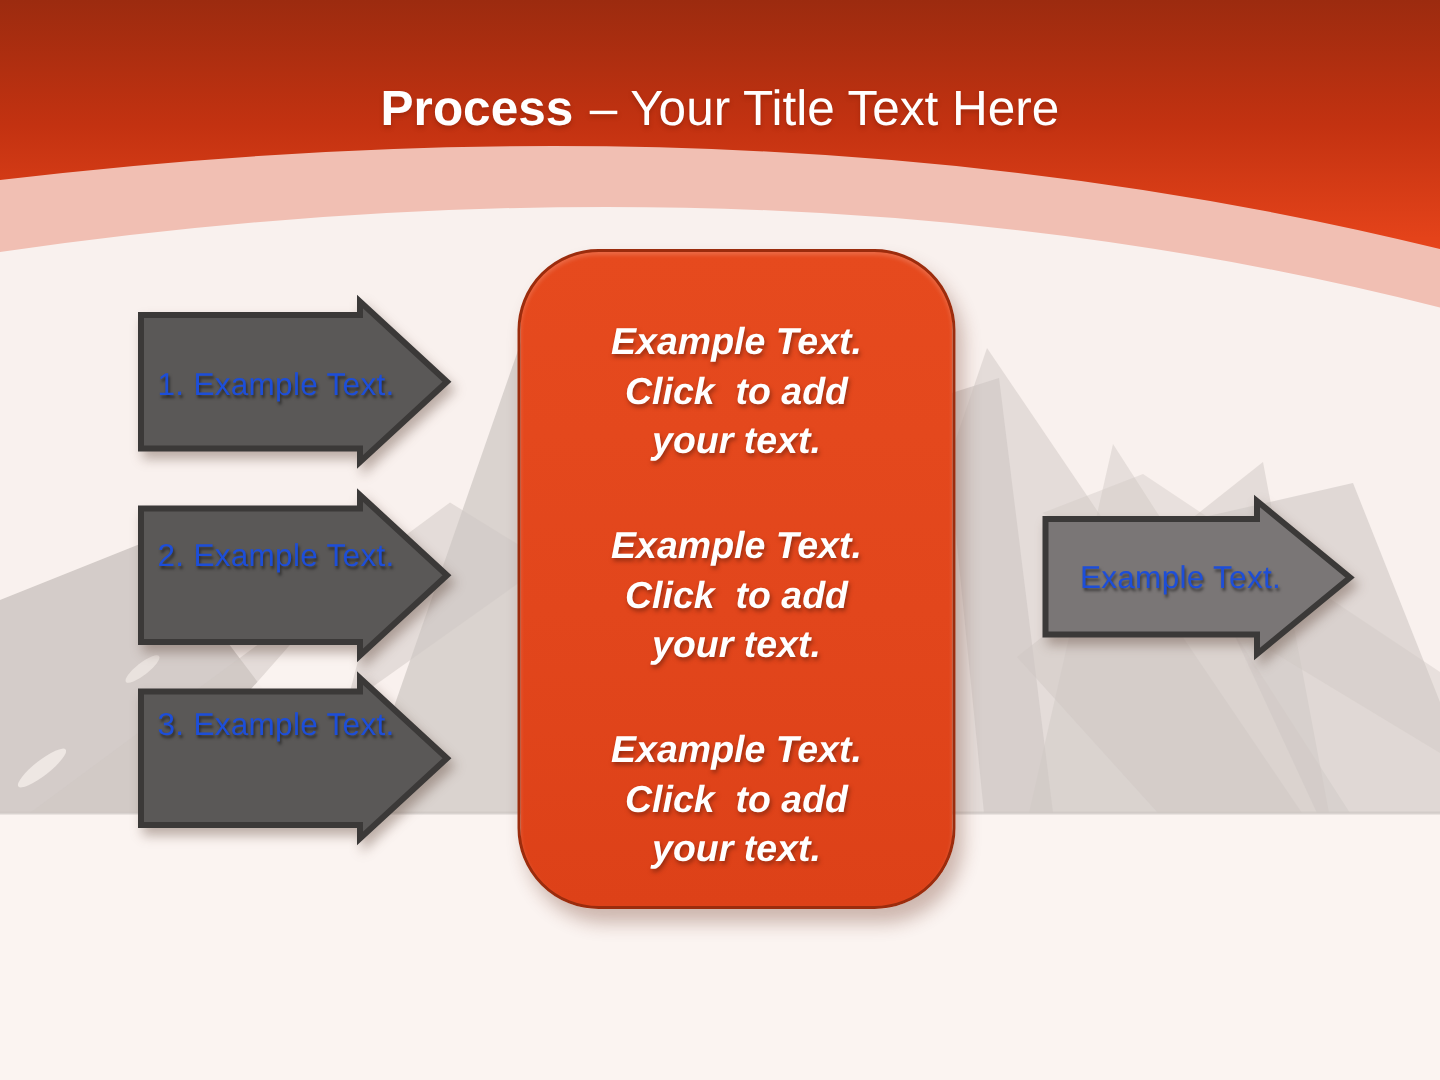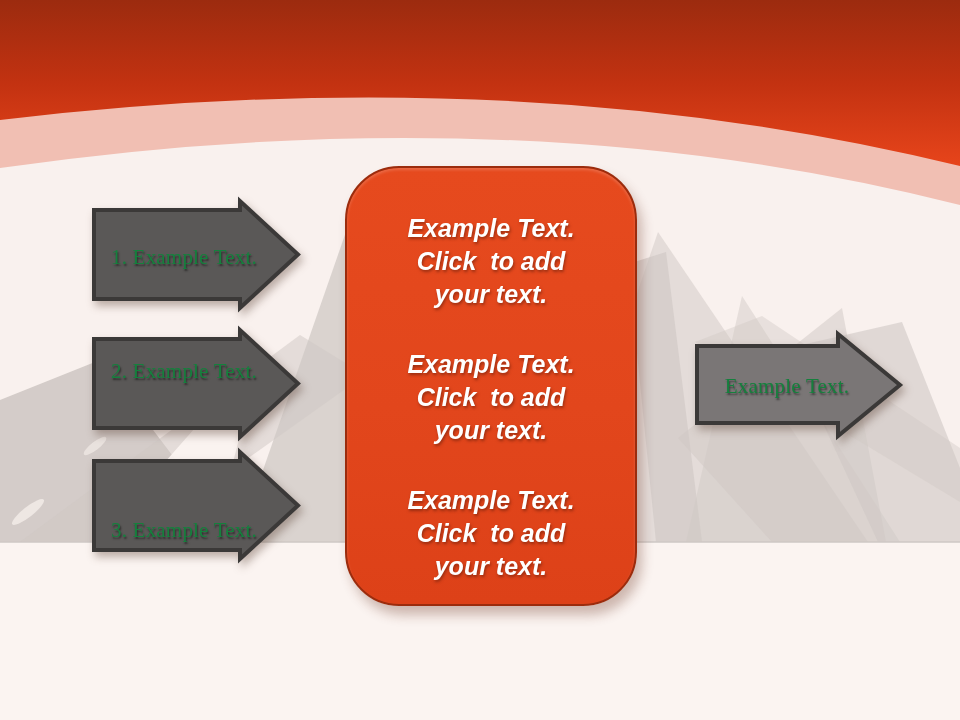--- a/index.html
+++ b/index.html
@@ -14,23 +14,22 @@
   .slide-title{
     position:absolute;left:0;top:52px;width:960px;z-index:3;
     text-align:center;color:#ffffff;font-size:33px;line-height:40px;
     text-shadow:0 2px 3px rgba(110,25,0,.35);
   }
   .slide-title .t-bold{font-weight:700;}
   .slide-title .t-rest{font-weight:400;margin-left:11px;}
   .arrow{position:absolute;z-index:4;filter:drop-shadow(3px 5px 4px rgba(70,40,25,.35));}
   .arrow-label{
     position:absolute;z-index:5;display:flex;align-items:center;justify-content:center;
-    color:#15803d;font-size:21px;letter-spacing:.2px;
+    color:#1d4ed8;font-size:21px;letter-spacing:.2px;
     text-shadow:1px 2px 2px rgba(0,0,0,.5);
-    font-family:Liberation Serif, serif;
   }
   .center-box{
     position:absolute;left:345px;top:166px;width:292px;height:440px;z-index:6;
     background:linear-gradient(180deg,#e64a1e 0%,#e2461c 55%,#dd4118 100%);
     border:2px solid #9b2c0d;border-radius:54px;box-sizing:border-box;
     box-shadow:5px 9px 12px rgba(100,40,20,.30), inset 0 2px 3px rgba(255,255,255,.18);
   }
   .box-content{
     position:absolute;left:0;top:0;width:100%;height:100%;
     display:flex;flex-direction:column;align-items:center;
@@ -75,35 +74,38 @@
       <linearGradient id="redGrad" gradientUnits="userSpaceOnUse" x1="0" y1="0" x2="0" y2="168">
         <stop offset="0" stop-color="#9c2b0f"></stop>
         <stop offset="0.5" stop-color="#c33211"></stop>
         <stop offset="1" stop-color="#e8451b"></stop>
       </linearGradient>
     </defs>
     <path d="M0,0 H960 V205 Q520,93 0,168 Z" fill="#f1bfb3"></path>
     <path d="M0,0 H960 V166 Q520,58 0,120 Z" fill="url(#redGrad)"></path>
   </svg>
 
+  <div class="slide-title">
+    <span class="t-bold">Process</span><span class="t-rest">– Your Title Text Here</span>
+  </div>
 
   <svg class="arrow" style="left:88px;top:196px" width="216" height="122" viewBox="0 0 216 122">
     <polygon points="6,14 152,14 152,5 210,58.5 152,112 152,103 6,103" fill="#5a5857" stroke="#3b3938" stroke-width="4"></polygon>
   </svg>
   <div class="arrow-label" style="left:88px;top:196px;width:192px;height:122px">1. Example Text.</div>
 
   <svg class="arrow" style="left:88px;top:325px" width="216" height="122" viewBox="0 0 216 122">
     <polygon points="6,14 152,14 152,5 210,58.5 152,112 152,103 6,103" fill="#5a5857" stroke="#3b3938" stroke-width="4"></polygon>
   </svg>
   <div class="arrow-label" style="left:88px;top:310px;width:192px;height:122px">2. Example Text.</div>
 
   <svg class="arrow" style="left:88px;top:447px" width="216" height="122" viewBox="0 0 216 122">
     <polygon points="6,14 152,14 152,5 210,58.5 152,112 152,103 6,103" fill="#5a5857" stroke="#3b3938" stroke-width="4"></polygon>
   </svg>
-  <div class="arrow-label" style="left:88px;top:469px;width:192px;height:122px">3. Example Text.</div>
+  <div class="arrow-label" style="left:88px;top:423px;width:192px;height:122px">3. Example Text.</div>
 
   <svg class="arrow" style="left:692px;top:329px" width="214" height="114" viewBox="0 0 214 114">
     <polygon points="5,17 146,17 146,5 208,56 146,107 146,94 5,94" fill="#7a7676" stroke="#3b3938" stroke-width="4"></polygon>
   </svg>
   <div class="arrow-label" style="left:692px;top:329px;width:190px;height:114px">Example Text.</div>
 
   <div class="center-box">
     <div class="box-content">
       <div class="text-block">
         <div>Example Text.</div>

